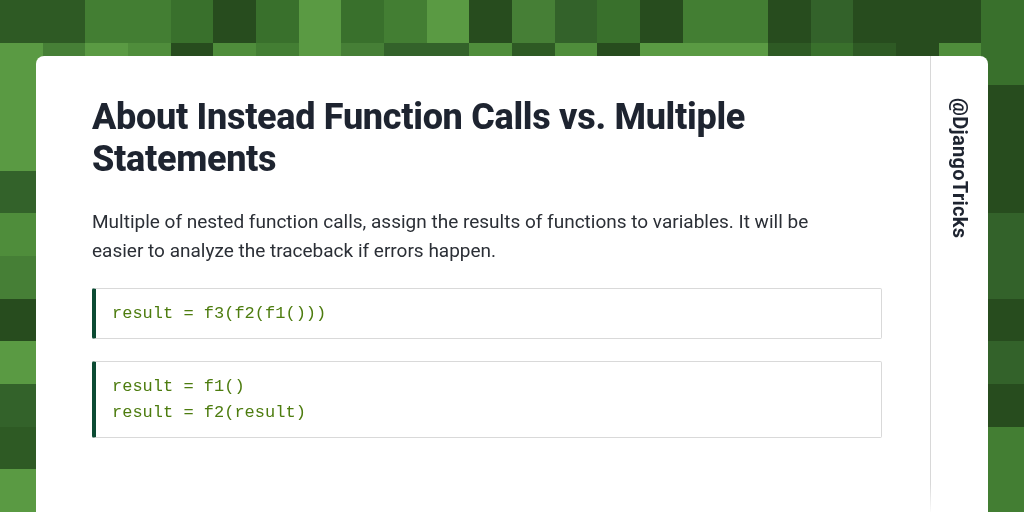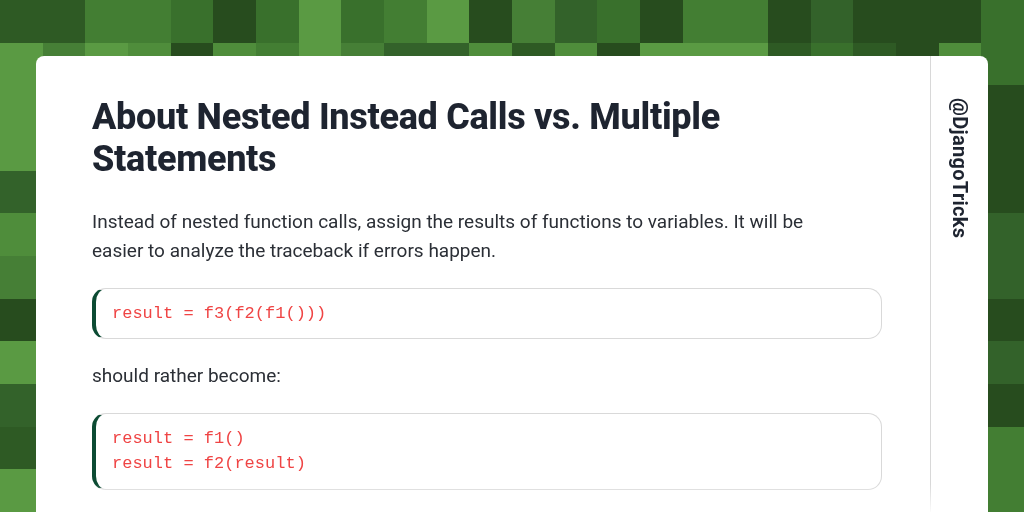--- a/index.html
+++ b/index.html
@@ -50,25 +50,25 @@
     margin-bottom: 22px;
     max-width: 760px;
   }
   .codeblock {
     border: 1px solid #d9d9d9;
     border-left: 4px solid #0c4b33;
     background: #ffffff;
     padding: 12px 16px;
     font-family: "SFMono-Regular", Consolas, "Liberation Mono", Menlo, monospace;
     font-size: 17px;
-    color: #ef4444;
+    color: #4d7c0f;
     white-space: pre;
     margin-bottom: 22px;
     line-height: 1.5;
-    border-radius: 14px;
+    border-radius: 2px;
   }
   .sidebar {
     width: 58px;
     border-left: 1px solid #d8d8d8;
     display: flex;
     align-items: flex-start;
     justify-content: center;
     padding-top: 42px;
   }
   .handle {
@@ -377,24 +377,23 @@
     <div style="background: rgb(46, 90, 36);"></div>
     <div style="background: rgb(90, 154, 67);"></div>
     <div style="background: rgb(46, 90, 36);"></div>
     <div style="background: rgb(90, 154, 67);"></div>
     <div style="background: rgb(51, 98, 42);"></div>
     <div style="background: rgb(67, 126, 51);"></div>
   </div>
 
 <div class="card">
   <div class="content">
-    <h1 class="title">About Nested Instead Calls vs. Multiple Statements</h1>
-    <p class="para">Instead of nested function calls, assign the results of functions to variables. It will be easier to analyze the traceback if errors happen.</p>
+    <h1 class="title">About Instead Function Calls vs. Multiple Statements</h1>
+    <p class="para">Multiple of nested function calls, assign the results of functions to variables. It will be easier to analyze the traceback if errors happen.</p>
     <pre class="codeblock">result = f3(f2(f1()))</pre>
-    <p class="para">should rather become:</p>
     <pre class="codeblock">result = f1()
 result = f2(result)</pre>
   </div>
   <div class="sidebar">
     <div class="handle">@DjangoTricks</div>
   </div>
 </div>
 
 <div class="fade"></div>
 

